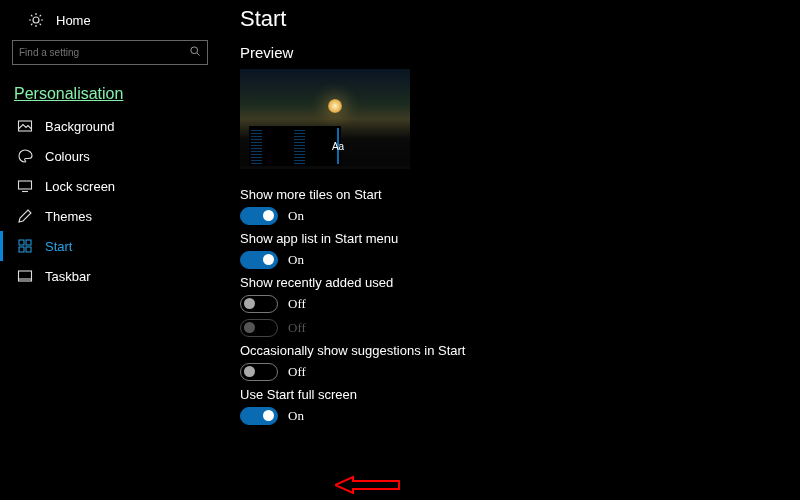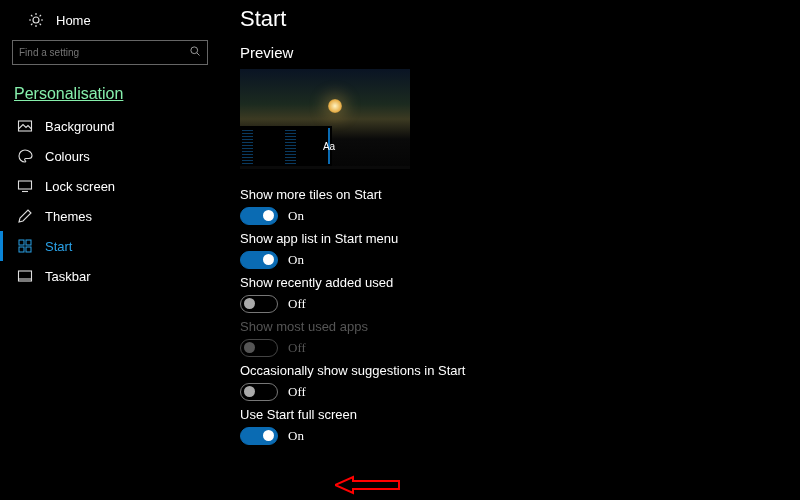--- a/index.html
+++ b/index.html
@@ -81,21 +81,21 @@
   }
   .preview-sun {
     position:absolute; left:88px; top:30px; width:14px; height:14px; border-radius:50%;
     background: radial-gradient(circle,#fff3c2 0%, #e8b04a 60%, rgba(232,176,74,0) 100%);
     box-shadow: 0 0 14px 6px rgba(232,176,74,0.25);
   }
   .preview-taskbar {
     position:absolute; bottom:0; left:0; right:0; height:3px; background:#0a0a0a;
   }
   .preview-start {
-    position:absolute; bottom:3px; left:0; width:92px; height:40px; background:#000; display:flex;gap:28px;
+    position:absolute; bottom:3px; left:9px; width:92px; height:40px; background:#000; display:flex;gap:28px;
   }
   .preview-start .col {
     width:12px; background:#000; margin:2px 2px 2px 2px;
   }
   .hatch { height:100%; background:repeating-linear-gradient(#000 0, #000 2px, #0a3a60 2px, #0a3a60 3px); }
   .tiles {
     flex:1; display:grid; grid-template-columns: repeat(3, 1fr); grid-template-rows: repeat(2,1fr); gap:2px; padding:2px 2px 2px 0;
   }
   .tile { background:#0a6bb3; }
   .tile.big { grid-row: span 2; grid-column: span 2; display:flex; align-items:center; justify-content:center; font-size:10px; }
@@ -246,21 +246,20 @@
       <div class="setting-row">
         <div class="setting-label">Show recently added used</div>
         <div class="toggle-line">
           <div class="toggle">
             <div class="knob"></div>
           </div>
           <span class="state-text">Off</span>
         </div>
       </div>
       <div class="setting-row disabled">
-        <div class="setting-label">Show most used apps</div>
         <div class="toggle-line">
           <div class="toggle disabled">
             <div class="knob"></div>
           </div>
           <span class="state-text">Off</span>
         </div>
       </div>
       <div class="setting-row">
         <div class="setting-label">Occasionally show suggestions in Start</div>
         <div class="toggle-line">

